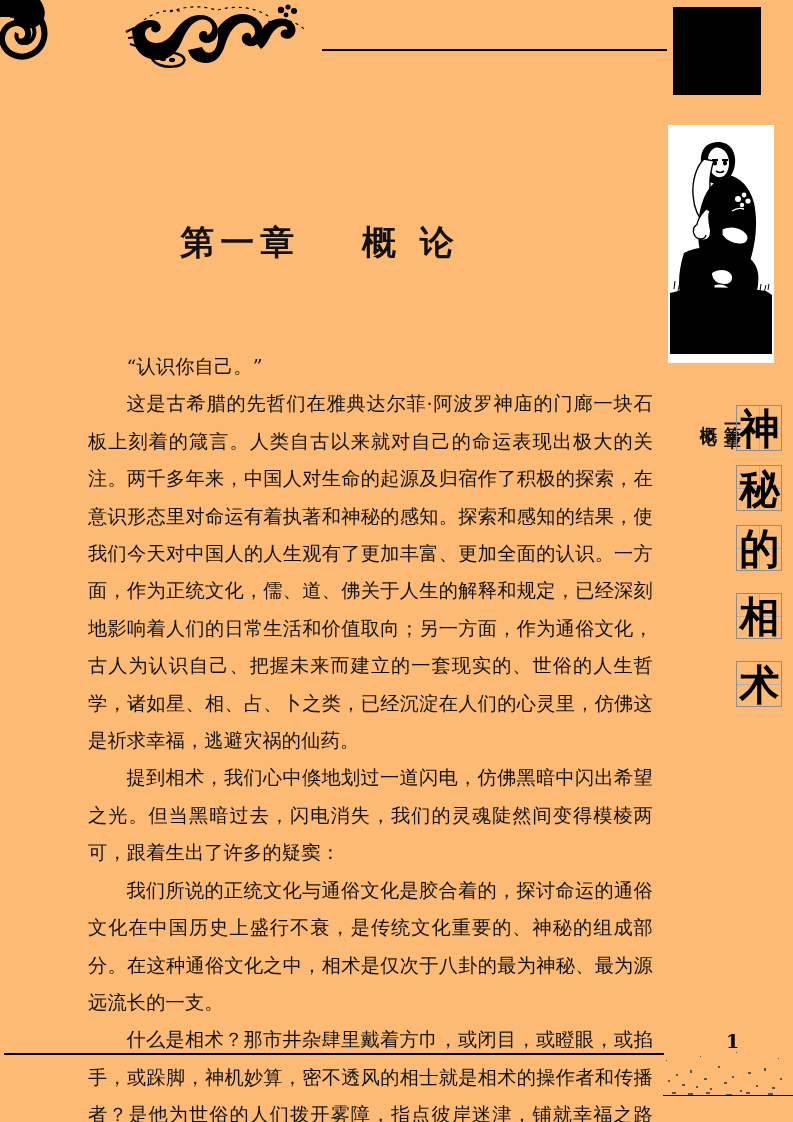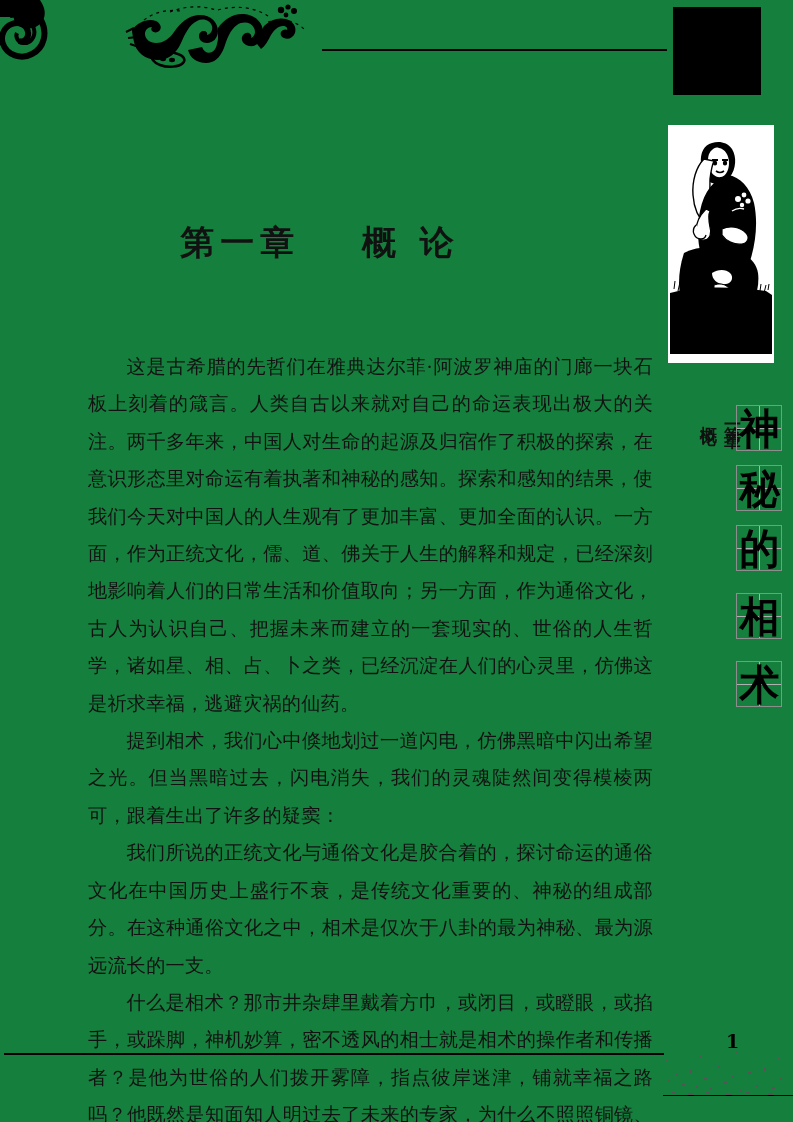--- a/index.html
+++ b/index.html
@@ -8,21 +8,21 @@
     background: #ffffff;
   }
   body {
     font-family: "DejaVu Serif", "Liberation Serif", serif;
     color: #000000;
   }
   .page {
     position: relative;
     width: 793px;
     height: 1122px;
-    background: #15803d;
+    background: #fdba74;
     overflow: hidden;
   }
 
   
   .header-band {
     position: absolute;
     left: 0;
     top: 0;
     width: 793px;
     height: 120px;
@@ -259,20 +259,21 @@
     <div class="header-block"></div>
   </div>
 
   <div class="chapter-title">
     <span>第一章</span>
     <span class="gap"></span>
     <span>概 论</span>
   </div>
 
   <div class="body-col">
+    <p class="para quote">“认识你自己。”</p>
     <p class="para">这是古希腊的先哲们在雅典达尔菲·阿波罗神庙的门廊一块石板上刻着的箴言。人类自古以来就对自己的命运表现出极大的关注。两千多年来，中国人对生命的起源及归宿作了积极的探索，在意识形态里对命运有着执著和神秘的感知。探索和感知的结果，使我们今天对中国人的人生观有了更加丰富、更加全面的认识。一方面，作为正统文化，儒、道、佛关于人生的解释和规定，已经深刻地影响着人们的日常生活和价值取向；另一方面，作为通俗文化，古人为认识自己、把握未来而建立的一套现实的、世俗的人生哲学，诸如星、相、占、卜之类，已经沉淀在人们的心灵里，仿佛这是祈求幸福，逃避灾祸的仙药。</p>
     <p class="para">提到相术，我们心中倏地划过一道闪电，仿佛黑暗中闪出希望之光。但当黑暗过去，闪电消失，我们的灵魂陡然间变得模棱两可，跟着生出了许多的疑窦：</p>
     <p class="para">我们所说的正统文化与通俗文化是胶合着的，探讨命运的通俗文化在中国历史上盛行不衰，是传统文化重要的、神秘的组成部分。在这种通俗文化之中，相术是仅次于八卦的最为神秘、最为源远流长的一支。</p>
     <p class="para">什么是相术？那市井杂肆里戴着方巾，或闭目，或瞪眼，或掐手，或跺脚，神机妙算，密不透风的相士就是相术的操作者和传播者？是他为世俗的人们拨开雾障，指点彼岸迷津，铺就幸福之路吗？他既然是知面知人明过去了未来的专家，为什么不照照铜镜、相相自己的尊颜？难道他的尊容注定自己只配做一个品职卑微、人见犹怜的相士？</p>
 
   </div>
 
   <div class="rail">
 
     <svg class="photo" viewBox="0 0 106 238">

